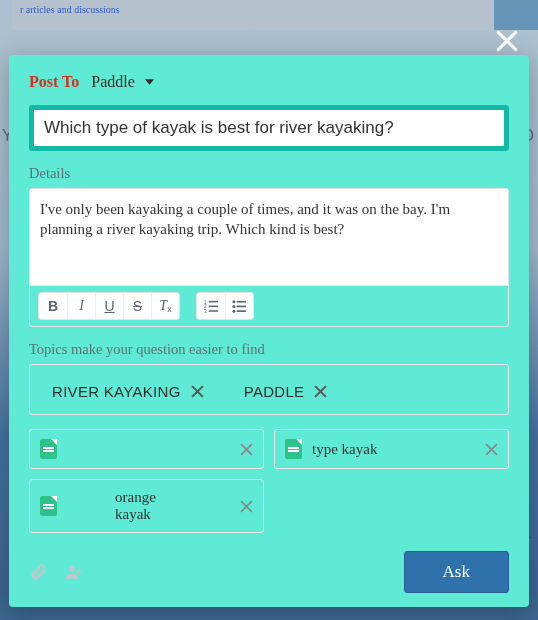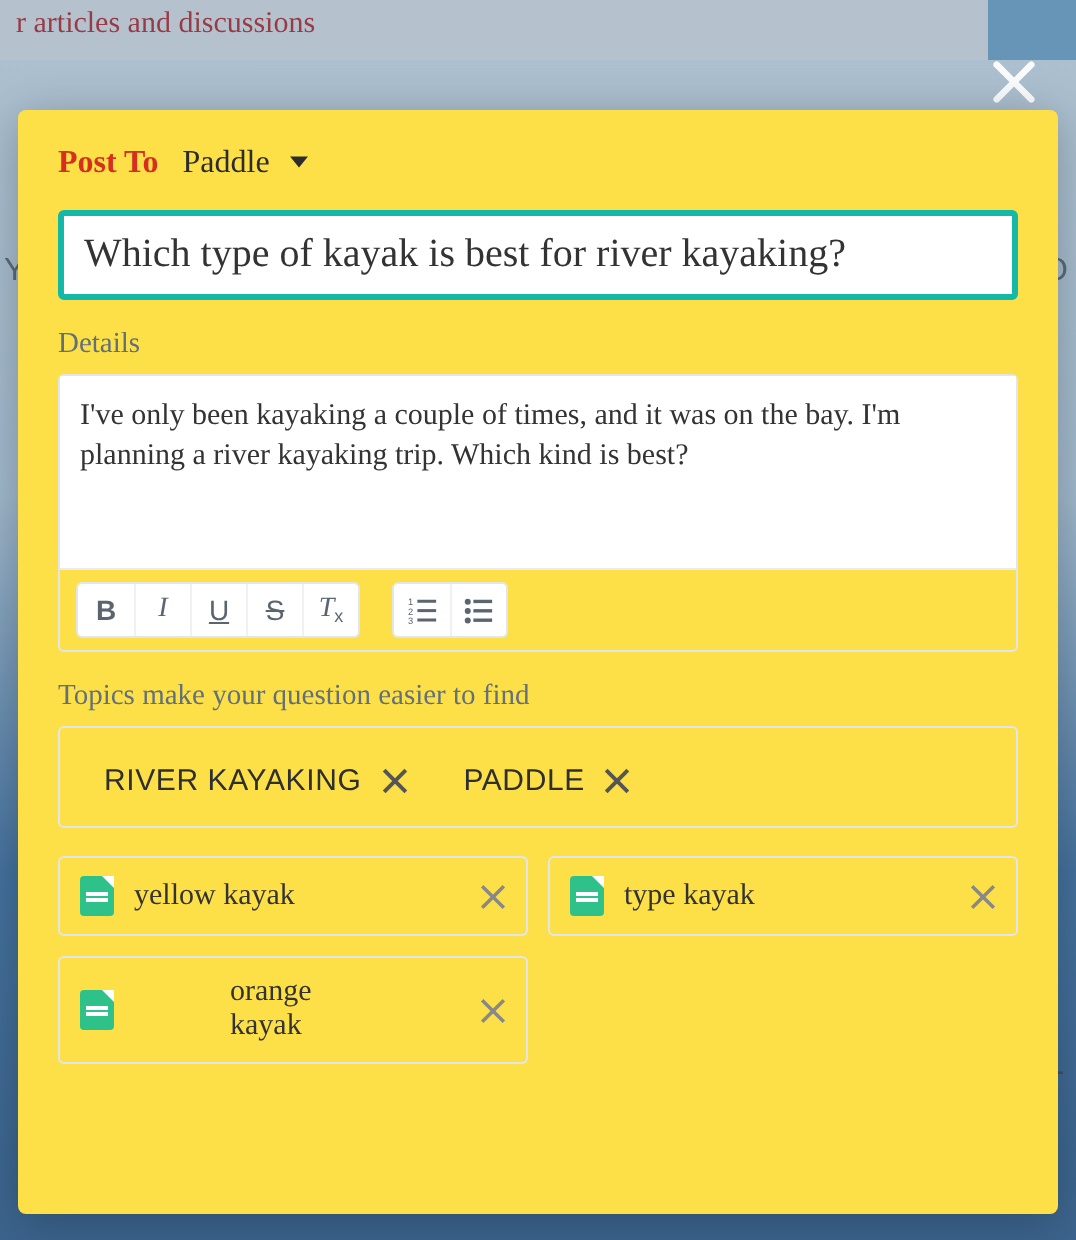--- a/index.html
+++ b/index.html
@@ -2,51 +2,51 @@
 <html><head>
 <meta charset="utf-8">
 <style>
   * { box-sizing: border-box; margin: 0; padding: 0; }
   html, body { width: 538px; height: 620px; overflow: hidden; font-family: Georgia, 'Times New Roman', serif; }
   .backdrop {
     position: absolute; inset: 0;
     background: linear-gradient(180deg, #dbe7f0 0%, #c8dceb 40%, #3b6fa3 70%, #2d5a8a 100%);
   }
   .top-strip {
-    position: absolute; top: 0; left: 0; right: 0; height: 30px;
-    background: #e6e9ec; color: #b91c1c; font-size: 15px; padding: 4px 8px;
+    position: absolute; top: 0; left: 12px; right: 0; height: 30px;
+    background: #e6e9ec; color: #1d4ed8; font-size: 10px; padding: 4px 8px;
   }
   .right-strip {
     position: absolute; top: 0; right: 0; width: 44px; height: 30px;
     background: #6ea5c9;
   }
   .overlay {
     position: absolute; inset: 0;
     background: rgba(90, 120, 150, 0.35);
   }
   .close-x {
     position: absolute; top: 28px; right: 18px; cursor: pointer;
     color: #fff; opacity: 0.95;
   }
   .close-x svg { width: 26px; height: 26px; display:block; }
   .modal {
     position: absolute; left: 9px; right: 9px; top: 55px; bottom: 13px;
-    background: #fde047; border-radius: 4px; box-shadow: 0 4px 24px rgba(0,0,0,0.25);
+    background: #5eead4; border-radius: 4px; box-shadow: 0 4px 24px rgba(0,0,0,0.25);
     padding: 18px 20px 16px 20px;
     display: flex; flex-direction: column;
   }
   .post-row { font-size: 16px; margin-bottom: 14px; }
   .post-label { color: #d62f1f; font-weight: bold; }
   .post-target { color: #2c2c2c; margin-left: 8px; cursor: pointer; }
   .caret { display:inline-block; margin-left:6px; position:relative; top:-2px; }
   .caret svg { width:9px; height:6px; display:inline; }
   .field-label { color: #62707a; font-size: 14.5px; margin-bottom: 6px; font-family: Georgia, serif; }
   .input-box {
-    width: 100%; border: 3px solid #14b8a6; border-radius: 3px;
-    padding: 8px 10px; font-size: 20px; color: #333; font-family: Liberation Serif, serif;
+    width: 100%; border: 5px solid #14b8a6; border-radius: 3px;
+    padding: 8px 10px; font-size: 17px; color: #333; font-family: Liberation Sans, sans-serif;
     margin-bottom: 14px; outline: none;
   }
   .details-wrap {
     border: 1px solid #e2e6ea; border-radius: 3px; margin-bottom: 14px;
     display: flex; flex-direction: column;
   }
   .details-text {
     border: none; resize: none; padding: 10px; font-size: 15px; color: #333;
     height: 96px; font-family: Georgia, serif; outline: none; line-height: 1.35;
   }
@@ -59,21 +59,21 @@
     font-family: Arial, sans-serif; font-size:14px; color:#5a6570; cursor:pointer; background:#fff;
   }
   .tb-btn + .tb-btn { border-left:1px solid #eef1f4; }
   .tb-btn svg { width:15px; height:15px; display:block; }
   .tb-btn.bold { font-weight:bold; }
   .tb-btn.italic { font-style:italic; font-family:Georgia,serif; }
   .tb-btn.under { text-decoration:underline; }
   .tb-btn.strike { text-decoration:line-through; }
   .tb-gap { width:8px; }
   .topics-box { border:1px solid #e2e6ea; border-radius:3px; padding:10px 10px 6px 10px; margin-bottom:14px; }
-  .chips-row { display:flex; flex-wrap:wrap; align-items:center; gap:8px; }
+  .chips-row { display:flex; flex-wrap:wrap; align-items:center; gap:20px; }
   .chip {
     display:inline-flex; align-items:center; padding:8px 8px 8px 12px;
     font-size:15px; color:#2f2f2f; letter-spacing:0.3px; font-family: Arial, sans-serif;
     cursor: default;
   }
   .chip .x { margin-left:10px; color:#555; cursor:pointer; }
   .chip .x svg { width:13px; height:13px; display:block; }
   .add-topic {
     border:none; outline:none; font-size:15px; color:#333; padding:8px 4px; font-family: Georgia, serif;
     flex: 1; min-width: 90px;
@@ -208,21 +208,20 @@
               <line x1="11" y1="1" x2="1" y2="11"></line>
             </svg>
         </span>
       </span>
     </div>
   </div>
 
   <div class="attach-row">
     <div class="attach-item">
       <span class="file-ico"></span>
-      <span>yellow kayak</span>
       <span class="attach-x">
         <svg viewBox="0 0 12 12" stroke="#888" stroke-width="1.6">
             <line x1="1" y1="1" x2="11" y2="11"></line>
             <line x1="11" y1="1" x2="1" y2="11"></line>
           </svg>
       </span>
     </div>
     <div class="attach-item">
       <span class="file-ico"></span>
       <span>type kayak</span>
@@ -238,14 +237,30 @@
       <span>orange kayak</span>
       <span class="attach-x">
         <svg viewBox="0 0 12 12" stroke="#888" stroke-width="1.6">
             <line x1="1" y1="1" x2="11" y2="11"></line>
             <line x1="11" y1="1" x2="1" y2="11"></line>
           </svg>
       </span>
     </div>
   </div>
 
+  <div class="footer">
+    <span class="foot-ico">
+      <svg viewBox="0 0 24 24" fill="none" stroke="currentColor" stroke-width="2.2" stroke-linecap="round">
+        <path d="M21 11l-9 9a5 5 0 0 1-7-7l9-9a3.5 3.5 0 0 1 5 5l-9 9a2 2 0 0 1-3-3l8-8"></path>
+      </svg>
+    </span>
+    <span class="foot-ico">
+      <svg viewBox="0 0 24 24" fill="currentColor">
+        <circle cx="9" cy="8" r="4"></circle>
+        <path d="M1 20c0-3.5 3.5-6 8-6s8 2.5 8 6v1H1z"></path>
+        <rect x="17" y="8" width="2" height="8" rx="1"></rect>
+        <rect x="14" y="11" width="8" height="2" rx="1"></rect>
+      </svg>
+    </span>
+    <button class="ask-btn">Ask</button>
+  </div>
 
 </div>
 
 </body></html>

